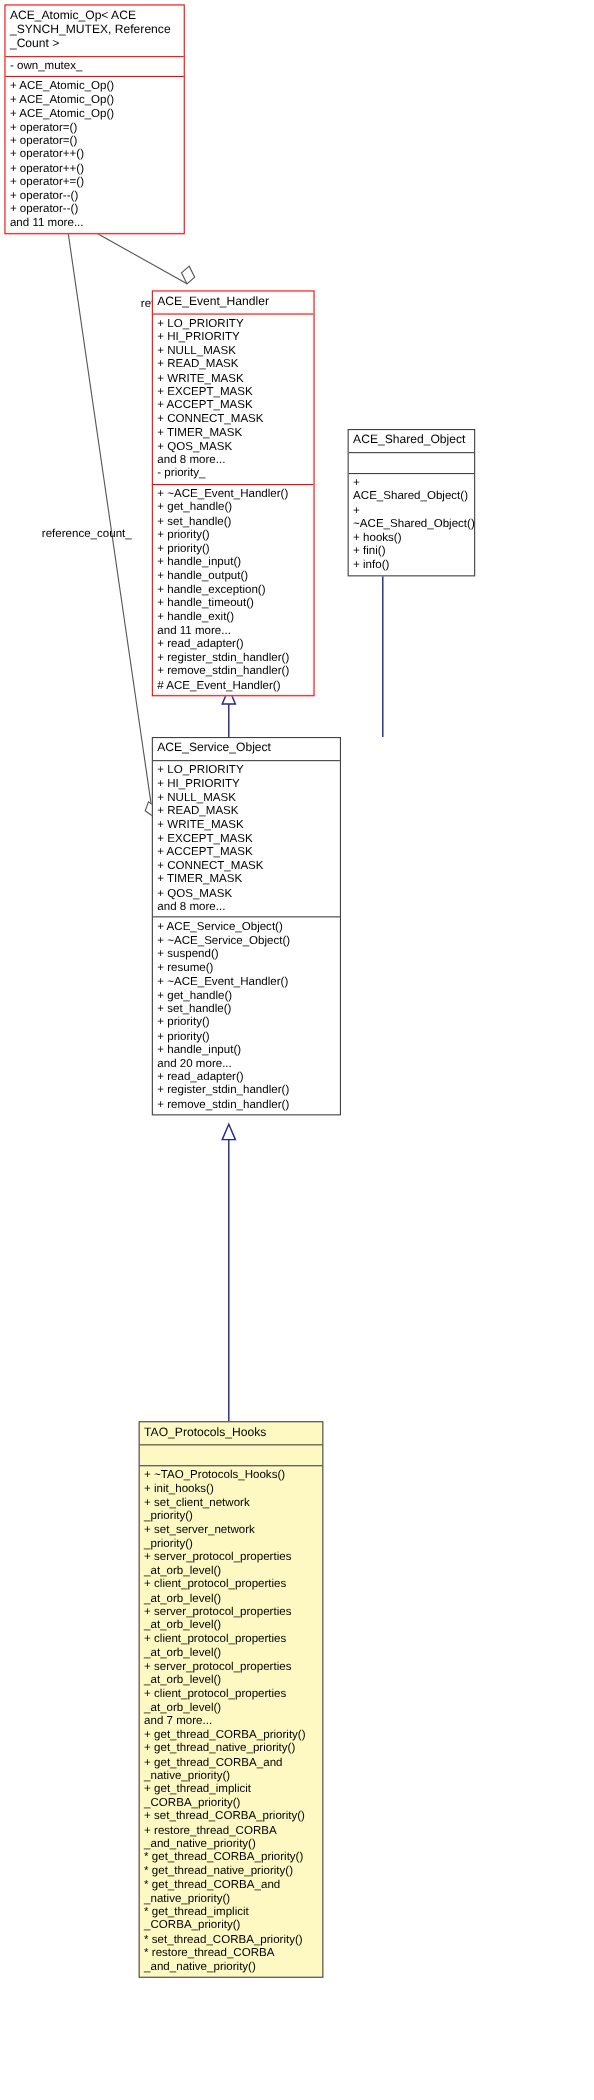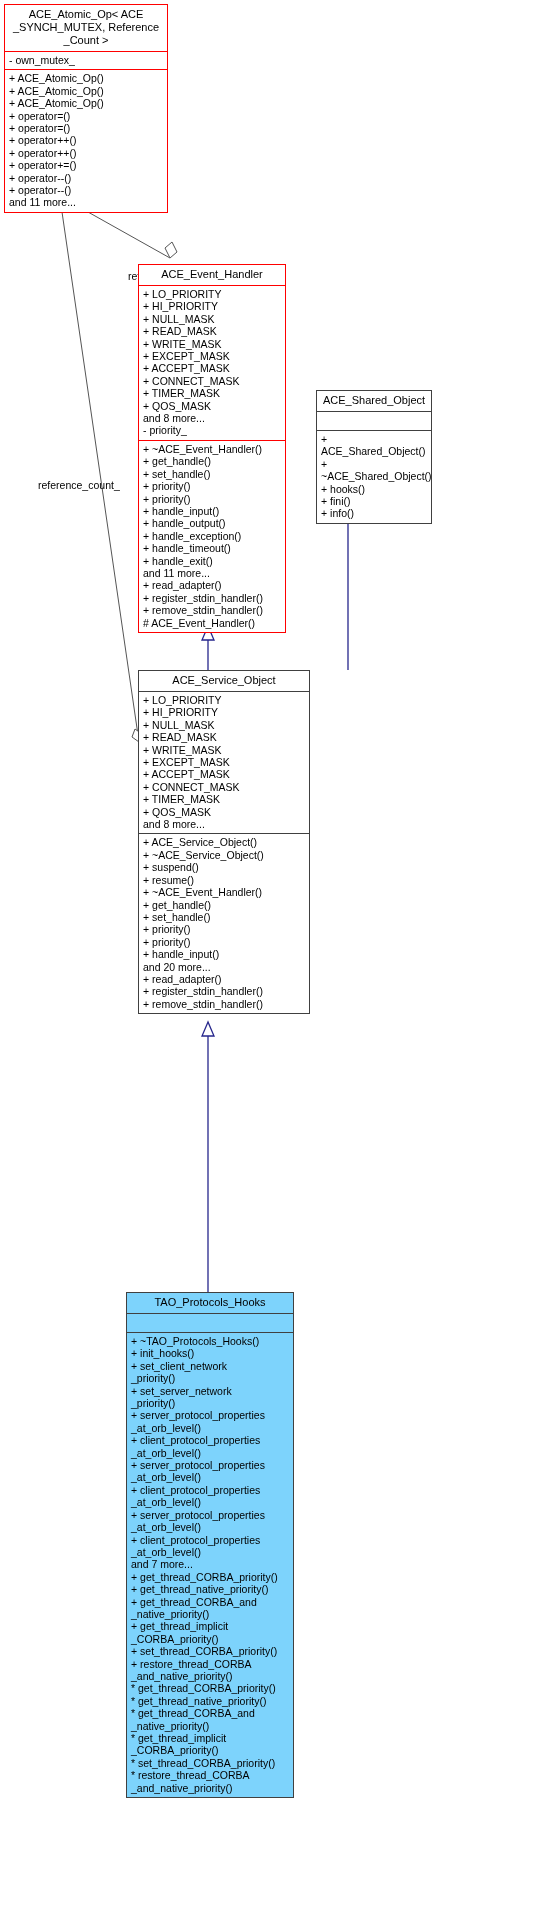--- a/index.html
+++ b/index.html
@@ -5,23 +5,23 @@
   html,body{margin:0;padding:0;background:#ffffff;}
   body{width:540px;height:1909px;position:relative;
        font-family:"Liberation Sans","DejaVu Sans",sans-serif;
        -webkit-font-smoothing:none;}
   .canvas{position:absolute;left:0;top:0;width:540px;height:1909px;overflow:hidden;}
   svg.edges{position:absolute;left:0;top:0;width:540px;height:1909px;pointer-events:none;}
 
   .node{position:absolute;box-sizing:border-box;background:#ffffff;}
   .node.red{border:1px solid #ff0000;}
   .node.gray{border:1px solid #404040;}
-  .node.focus{border:1px solid #404040;background:#7dd3fc;}
-
-  .title{text-align:center;font-size:11px;color:#000;line-height:13px;
+  .node.focus{border:1px solid #404040;background:#fef9c3;}
+
+  .title{font-size:11px;color:#000;line-height:13px;
          padding:3px 4px 4px 4px;white-space:pre-line;}
   .sep{height:0;border-top:1px solid #ff0000;}
   .node.gray .sep,.node.focus .sep{border-top:1px solid #404040;}
 
   .compart{padding:2px 3px 3px 4px;}
   .row{font-size:10.5px;line-height:12.4px;color:#000;white-space:pre-line;}
 
   .emptybox{height:13px;}
 
   .elabel{position:absolute;font-size:10.5px;color:#000;

